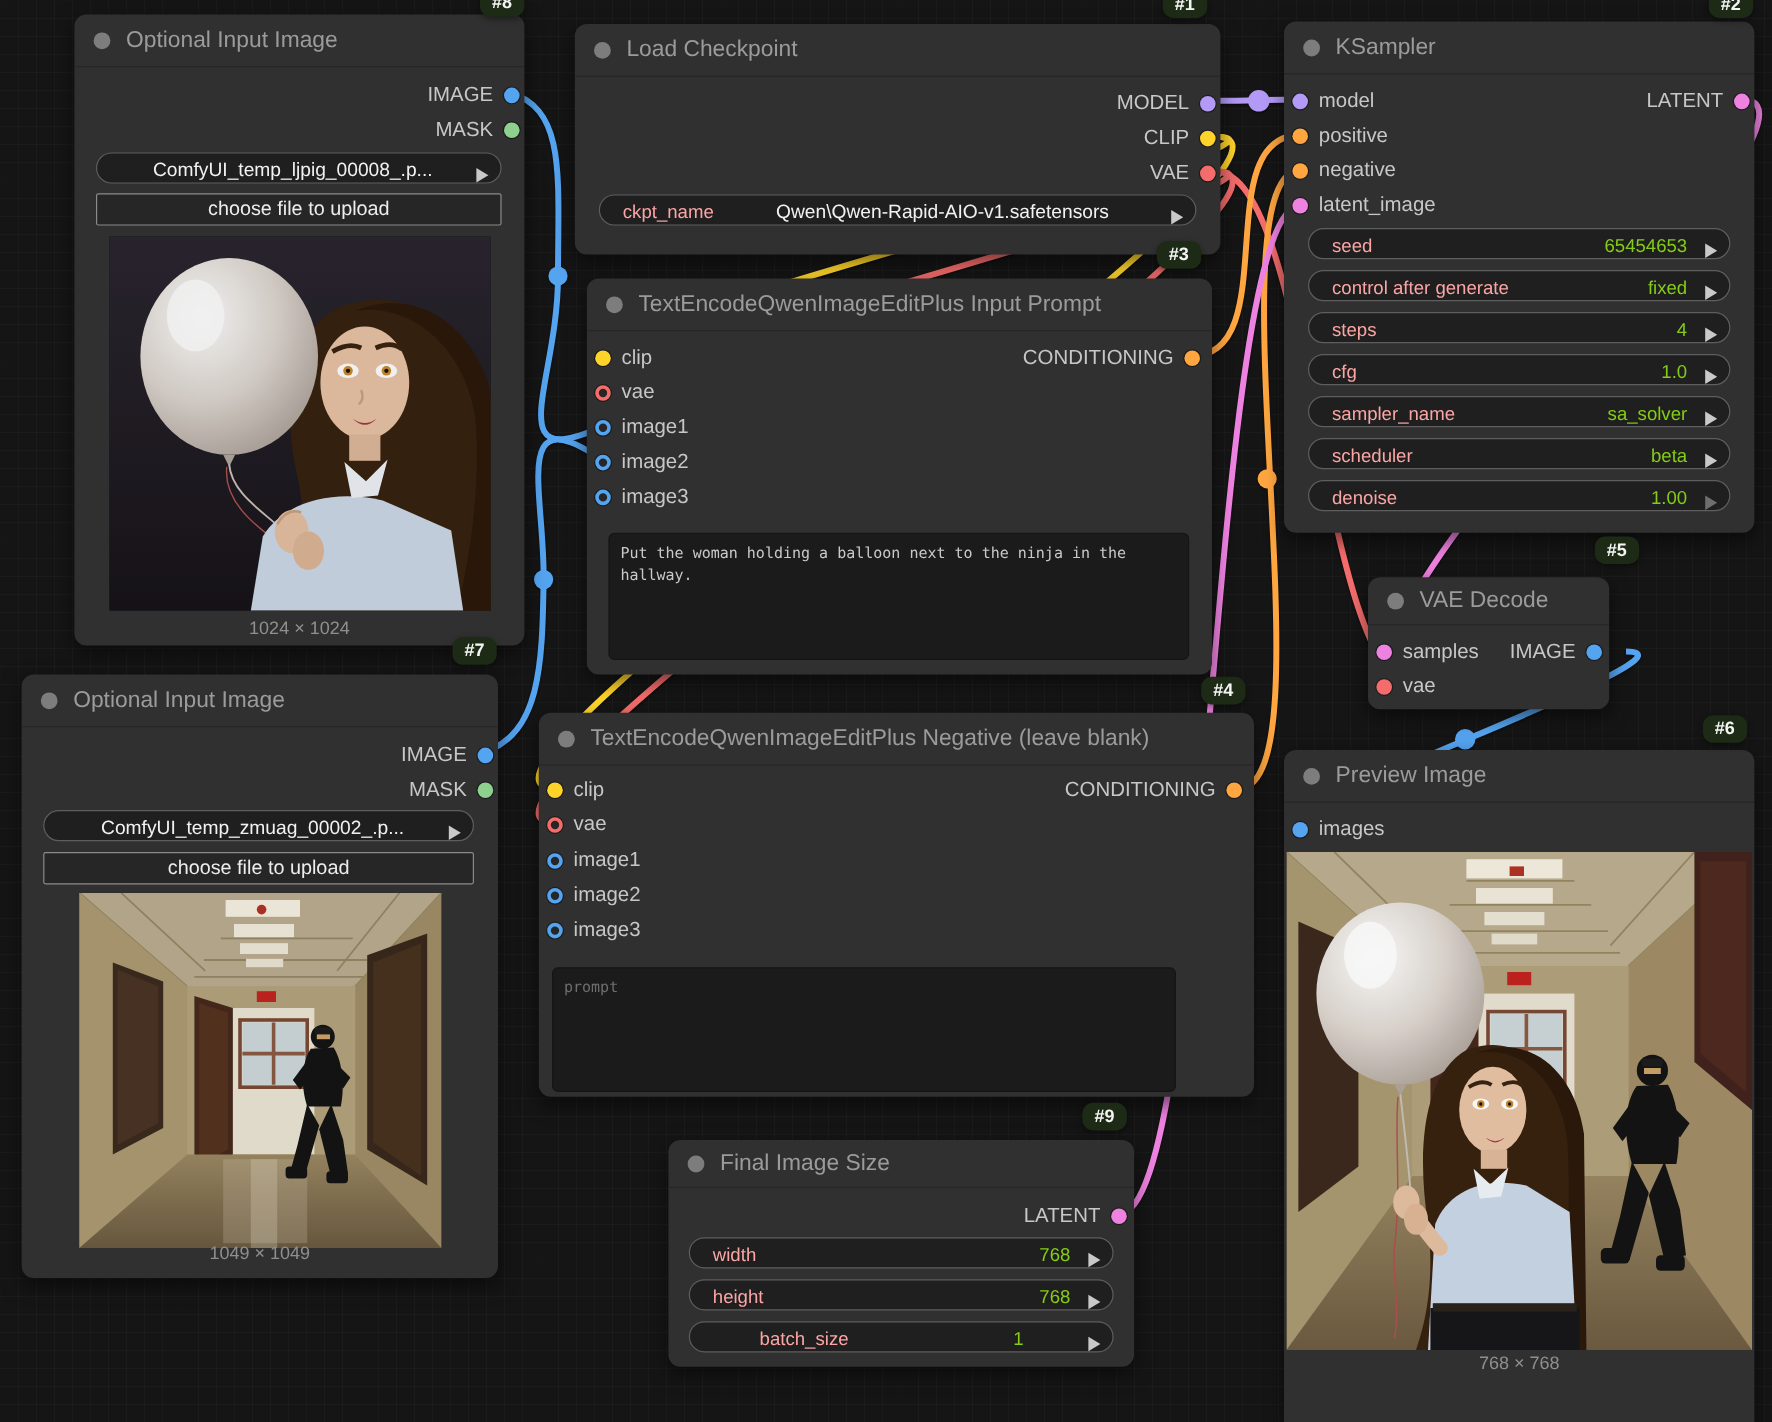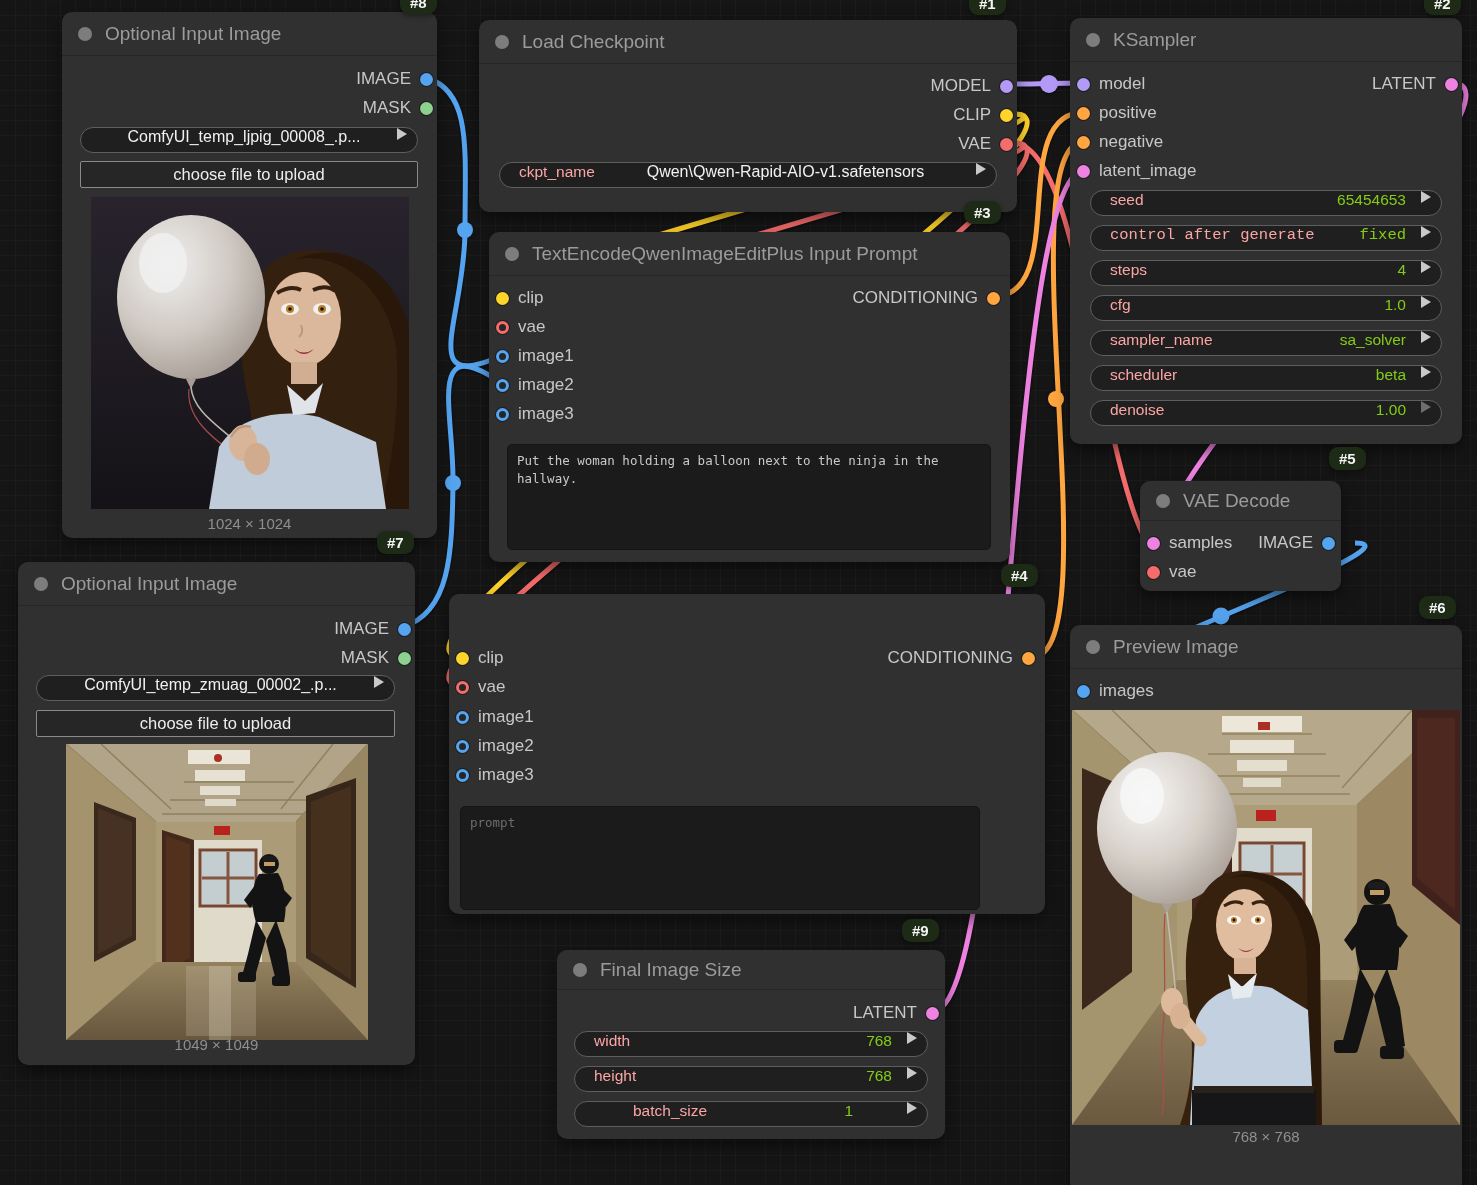--- a/index.html
+++ b/index.html
@@ -21,21 +21,21 @@
   .row{position:absolute;height:26px;display:flex;align-items:center;gap:9px;color:#c7c7c7;font-size:17px;white-space:nowrap;}
   .row.in{left:7px;}
   .row.out{right:4px;}
   .sdot{width:13px;height:13px;border-radius:50%;flex:none;box-sizing:border-box;box-shadow:0 0 0 1px rgba(0,0,0,.4);}
   .c-image{background:#55a4f0;} .c-mask{background:#8ed08e;} .c-model{background:#b49af7;}
   .c-clip{background:#ffd42a;} .c-vae{background:#f56c6c;} .c-cond{background:#ffa640;}
   .c-latent{background:#ee82e0;}
   .ring{background:#262626;border:3.5px solid #555;}
   .r-image{border-color:#55a4f0;} .r-vae{border-color:#f56c6c;}
   .widget{position:absolute;height:26px;background:#1f1f1f;border:1px solid #5e5e5e;border-radius:13px;
-    display:flex;align-items:flex-start;padding:0 10px;box-sizing:border-box;color:#ddd;font-size:15.5px;gap:9px;white-space:nowrap;}
+    display:flex;align-items:flex-end;padding:0 10px;box-sizing:border-box;color:#ddd;font-size:15.5px;gap:9px;white-space:nowrap;}
   .arrL{width:0;height:0;border-top:6px solid transparent;border-bottom:6px solid transparent;border-right:10px solid #cscsc;border-right-color:#c9c9c9;flex:none;}
   .arrR{width:0;height:0;border-top:6px solid transparent;border-bottom:6px solid transparent;border-left:10px solid #c9c9c9;flex:none;margin-left:auto;}
   .arrR.after{margin-left:0;}
   .dimL{border-right-color:#6e6e6e;} .dimR{border-left-color:#6e6e6e;}
   .wlabel{color:#fca5a5;}
   .wvalue{margin-left:auto;color:#84cc16;}
   .wvalue.pad{margin-right:6px;}
   .wcenter{flex:1;text-align:center;color:#f1f1f1;font-size:16px;}
   .upload{position:absolute;background:#262626;border:1px solid #8a8a8a;color:#ededed;font-size:16.5px;
     display:flex;align-items:center;justify-content:center;box-sizing:border-box;border-radius:2px;cursor:pointer;}
@@ -200,21 +200,21 @@
     <div class="row out" style="top:53px;">
       <span>LATENT</span>
       <span class="sdot c-latent"></span>
     </div>
     <div class="widget" style="left:20px;top:172px;width:352px;">
       <span class="arrL"></span>
       <span class="wlabel">seed</span>
       <span class="wvalue pad">65454653</span>
       <span class="arrR after"></span>
     </div>
-    <div class="widget" style="left:20px;top:207px;width:352px;font-family:Liberation Mono, monospace;">
+    <div class="widget" style="left:20px;top:207px;width:352px;">
       <span class="arrL"></span>
       <span class="wlabel">control after generate</span>
       <span class="wvalue pad">fixed</span>
       <span class="arrR after"></span>
     </div>
     <div class="widget" style="left:20px;top:242px;width:352px;">
       <span class="arrL"></span>
       <span class="wlabel">steps</span>
       <span class="wvalue pad">4</span>
       <span class="arrR after"></span>
@@ -366,20 +366,24 @@
           <rect x="206" y="232" width="18" height="10" rx="3"></rect>
         </g>
         <rect width="302" height="296" fill="#000" opacity="0.04"></rect>
       </svg>
     </div>
     <div class="caption" style="top:474px;">1049 × 1049</div>
   </div>
 
   <div class="badge" style="left:1001px;top:564px;">#4</div>
   <div class="node" style="left:449px;top:594px;width:596px;height:320px;">
+    <div class="nhead">
+      <span class="ndot"></span>
+      <span>TextEncodeQwenImageEditPlus Negative (leave blank)</span>
+    </div>
     <div class="row in" style="top:51px;">
       <span class="sdot c-clip"></span>
       <span>clip</span>
     </div>
     <div class="row in" style="top:80px;">
       <span class="sdot ring r-vae"></span>
       <span>vae</span>
     </div>
     <div class="row in" style="top:110px;">
       <span class="sdot ring r-image"></span>

